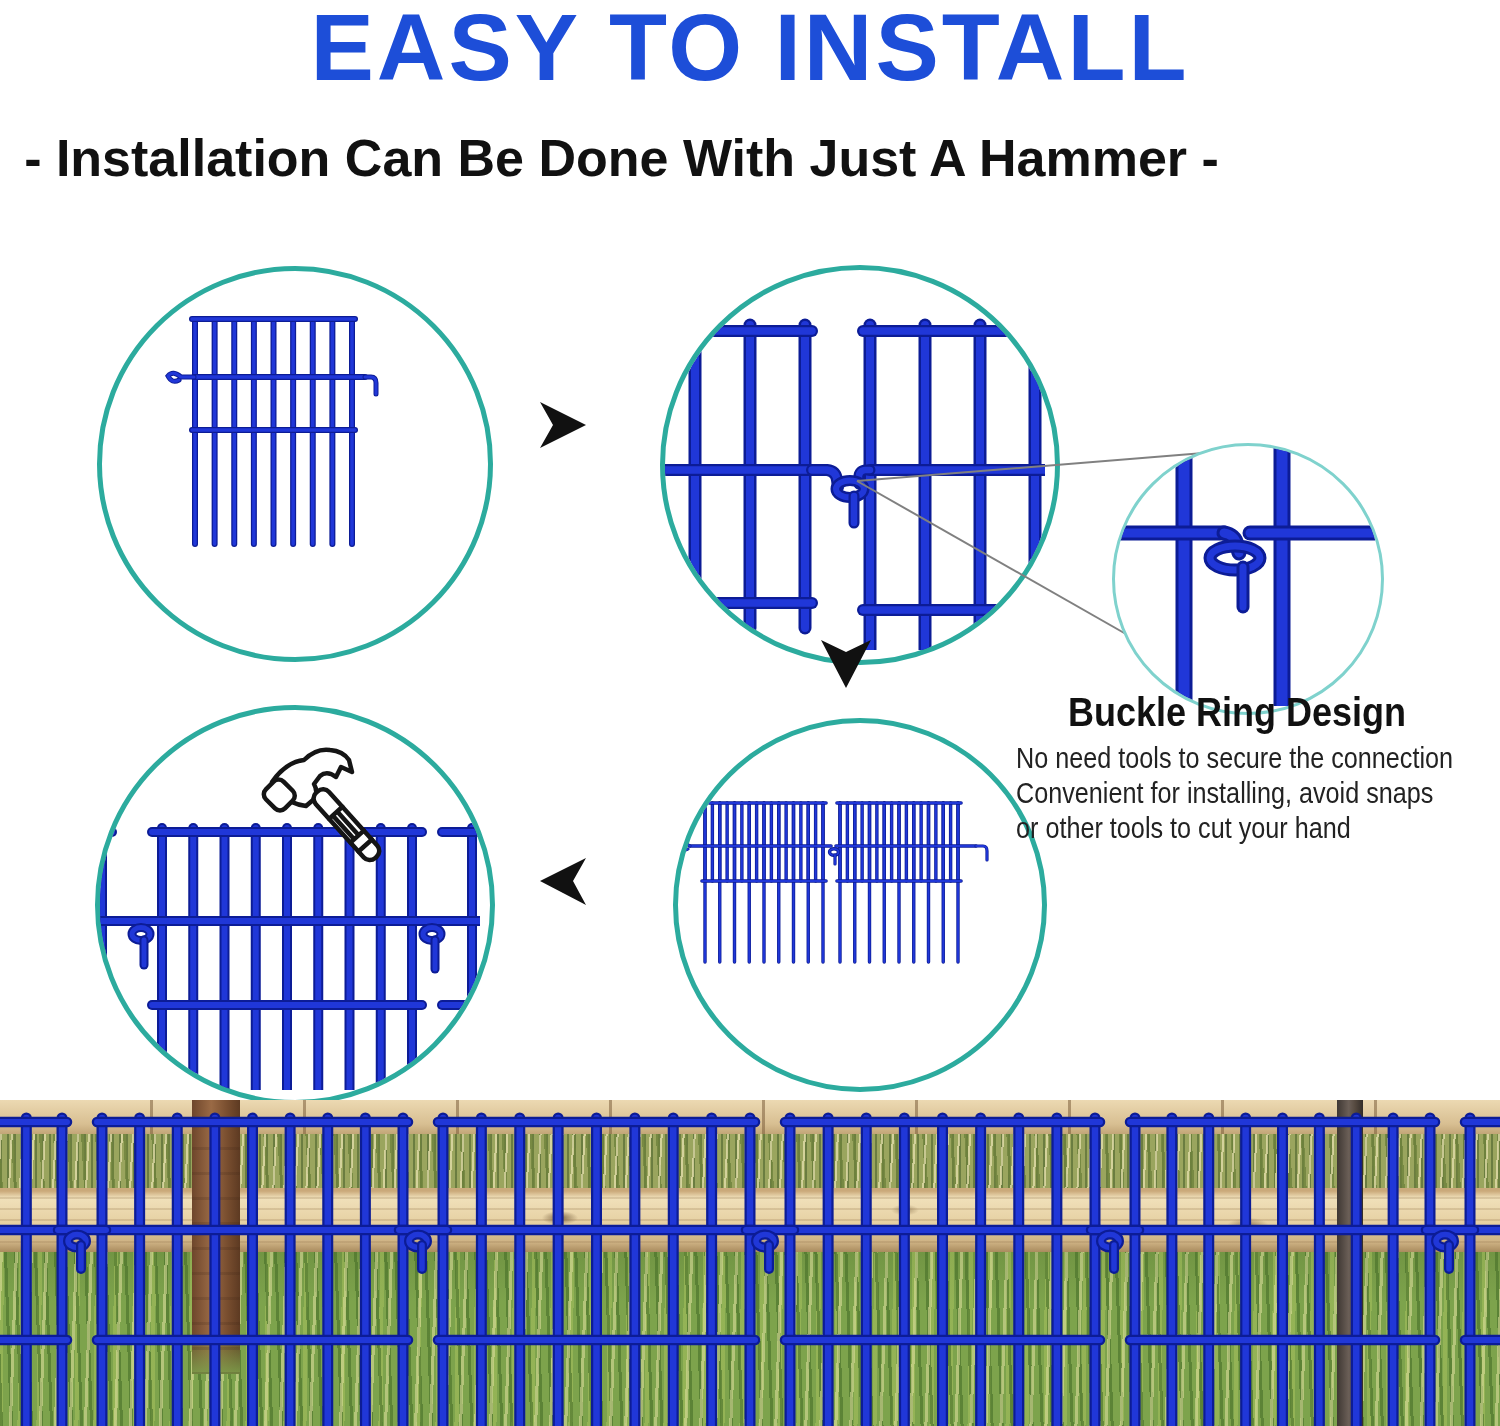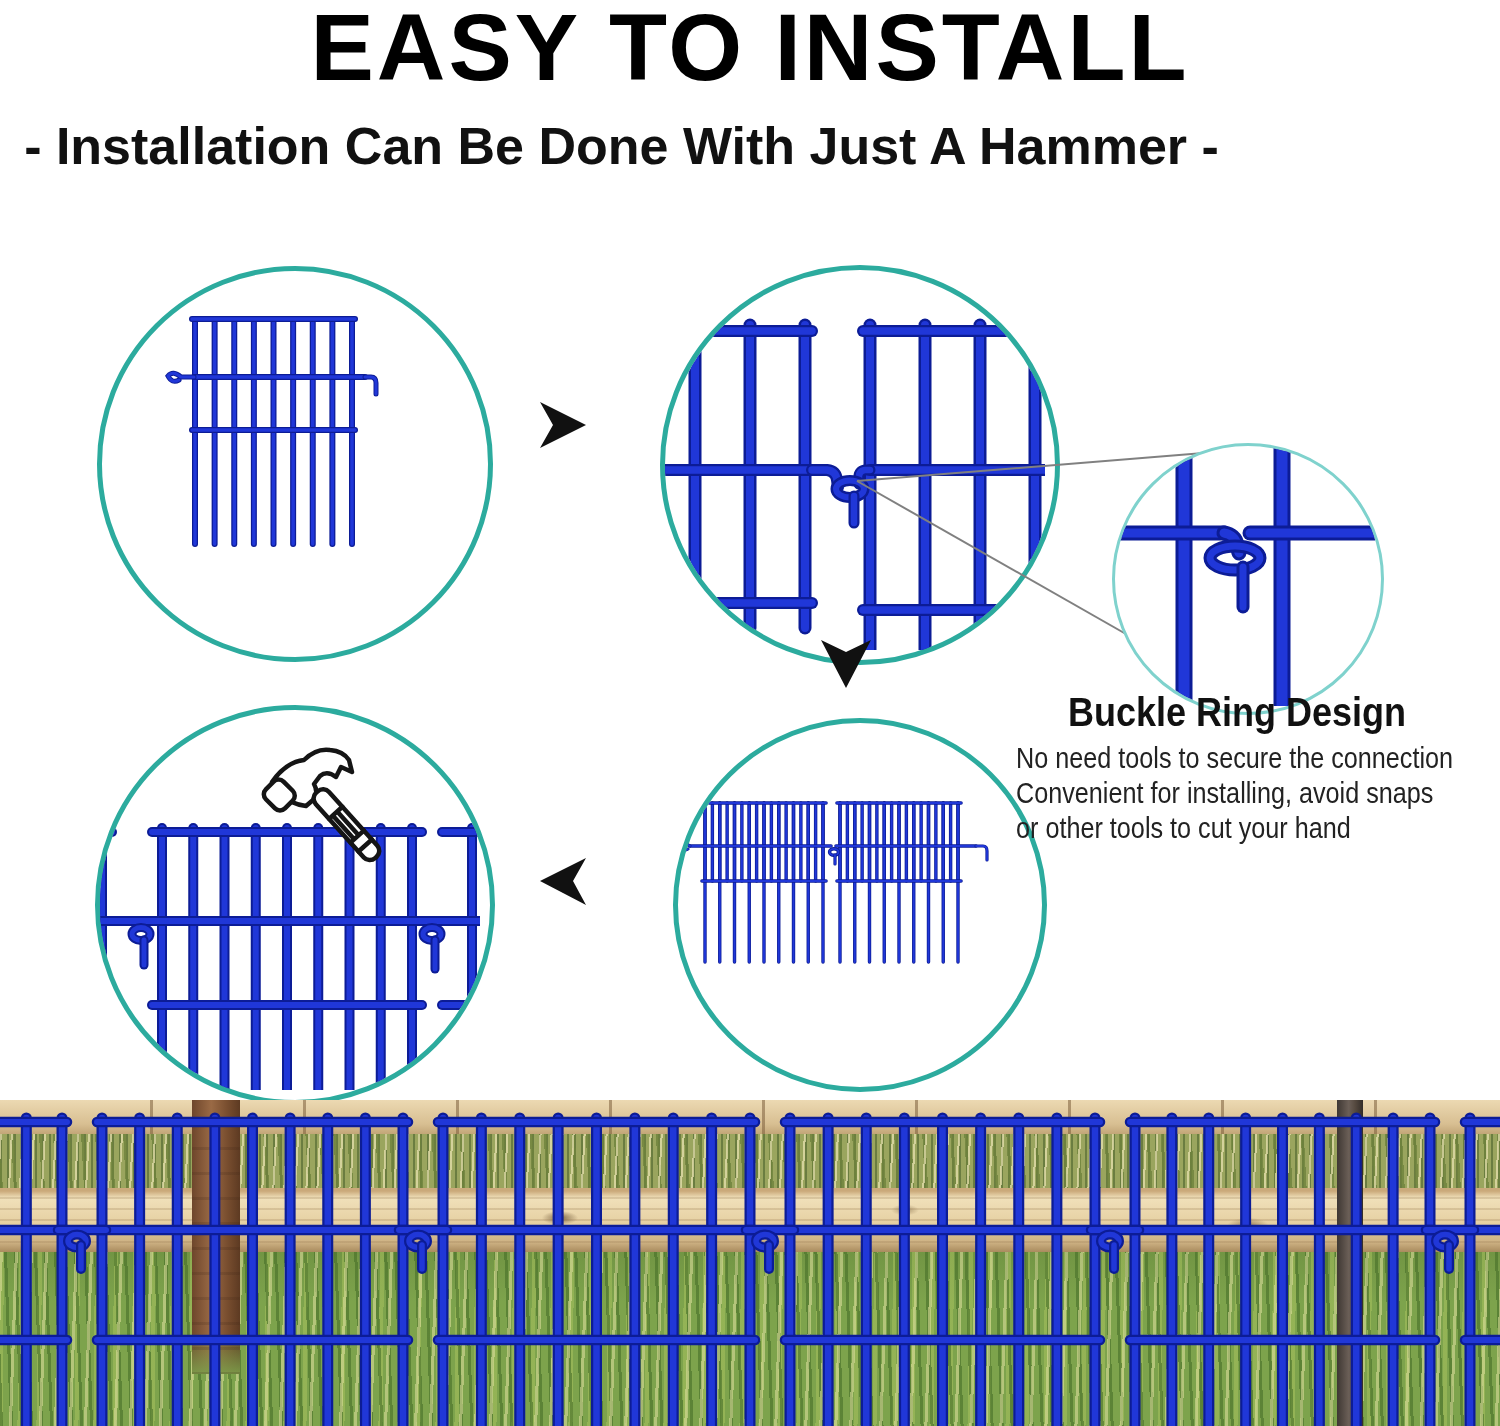--- a/index.html
+++ b/index.html
@@ -1,20 +1,20 @@
 <!DOCTYPE html>
 <html><head>
 <meta charset="utf-8">
 <style>
   html,body{margin:0;padding:0;background:#ffffff;}
   #page{position:relative;width:1500px;height:1426px;background:#fff;overflow:hidden;
         font-family:"Liberation Sans", sans-serif;}
   .title{position:absolute;left:0;top:0;width:1500px;text-align:center;
-         font-size:95px;font-weight:bold;letter-spacing:3px;color:#000000;line-height:1.0;}
-  .subtitle{position:absolute;left:0;top:116px;width:1243px;text-align:center;
+         font-size:95px;font-weight:bold;letter-spacing:3px;color:#1d4ed8;line-height:1.0;}
+  .subtitle{position:absolute;left:0;top:128px;width:1243px;text-align:center;
             font-size:52px;font-weight:bold;color:#111;letter-spacing:0px;}
   .step-circle{position:absolute;border-radius:50%;border:5px solid #2cab9e;background:#fff;
                overflow:hidden;}
   .step-circle svg{position:absolute;left:0;top:0;}
   #circle1{left:97px;top:266px;width:386px;height:386px;}
   #circle2{left:660px;top:265px;width:390px;height:390px;}
   #circle3{left:673px;top:718px;width:364px;height:364px;}
   #circle4{left:95px;top:705px;width:390px;height:390px;}
   #buckleCircle{left:1112px;top:443px;width:266px;height:266px;border:3px solid #7fd2cd;}
   #leaderLines,#arrows{position:absolute;left:0;top:0;pointer-events:none;}

